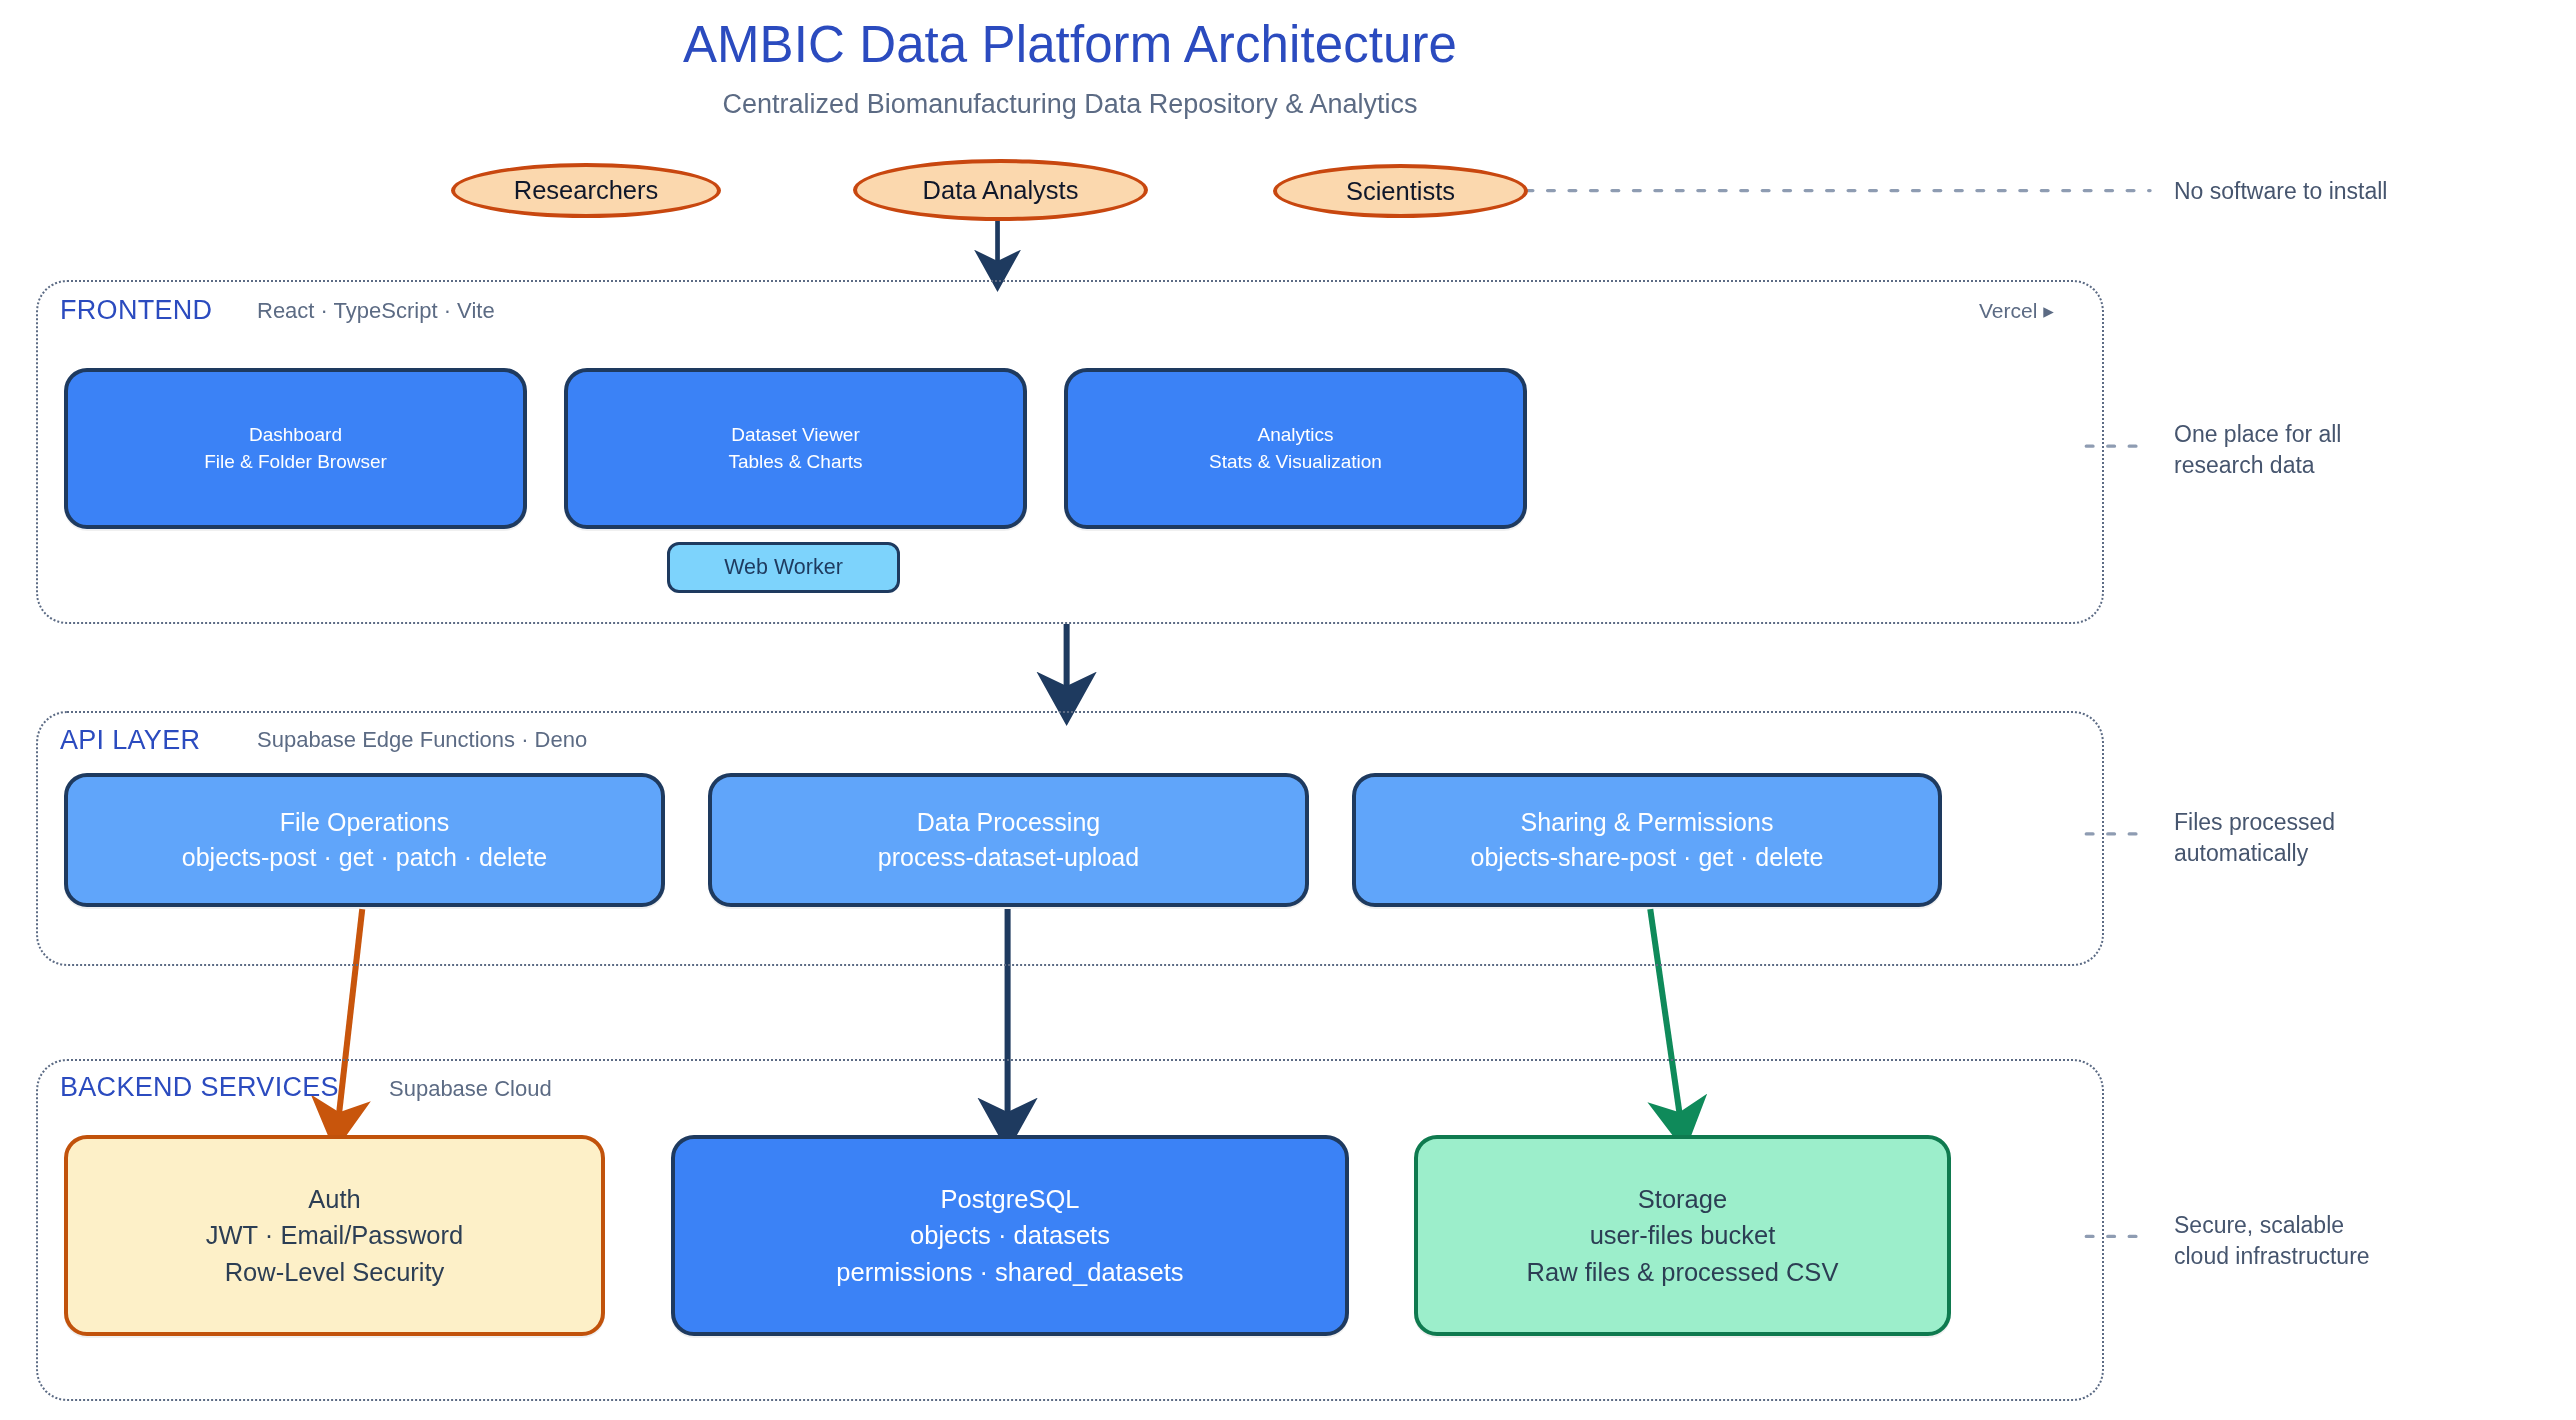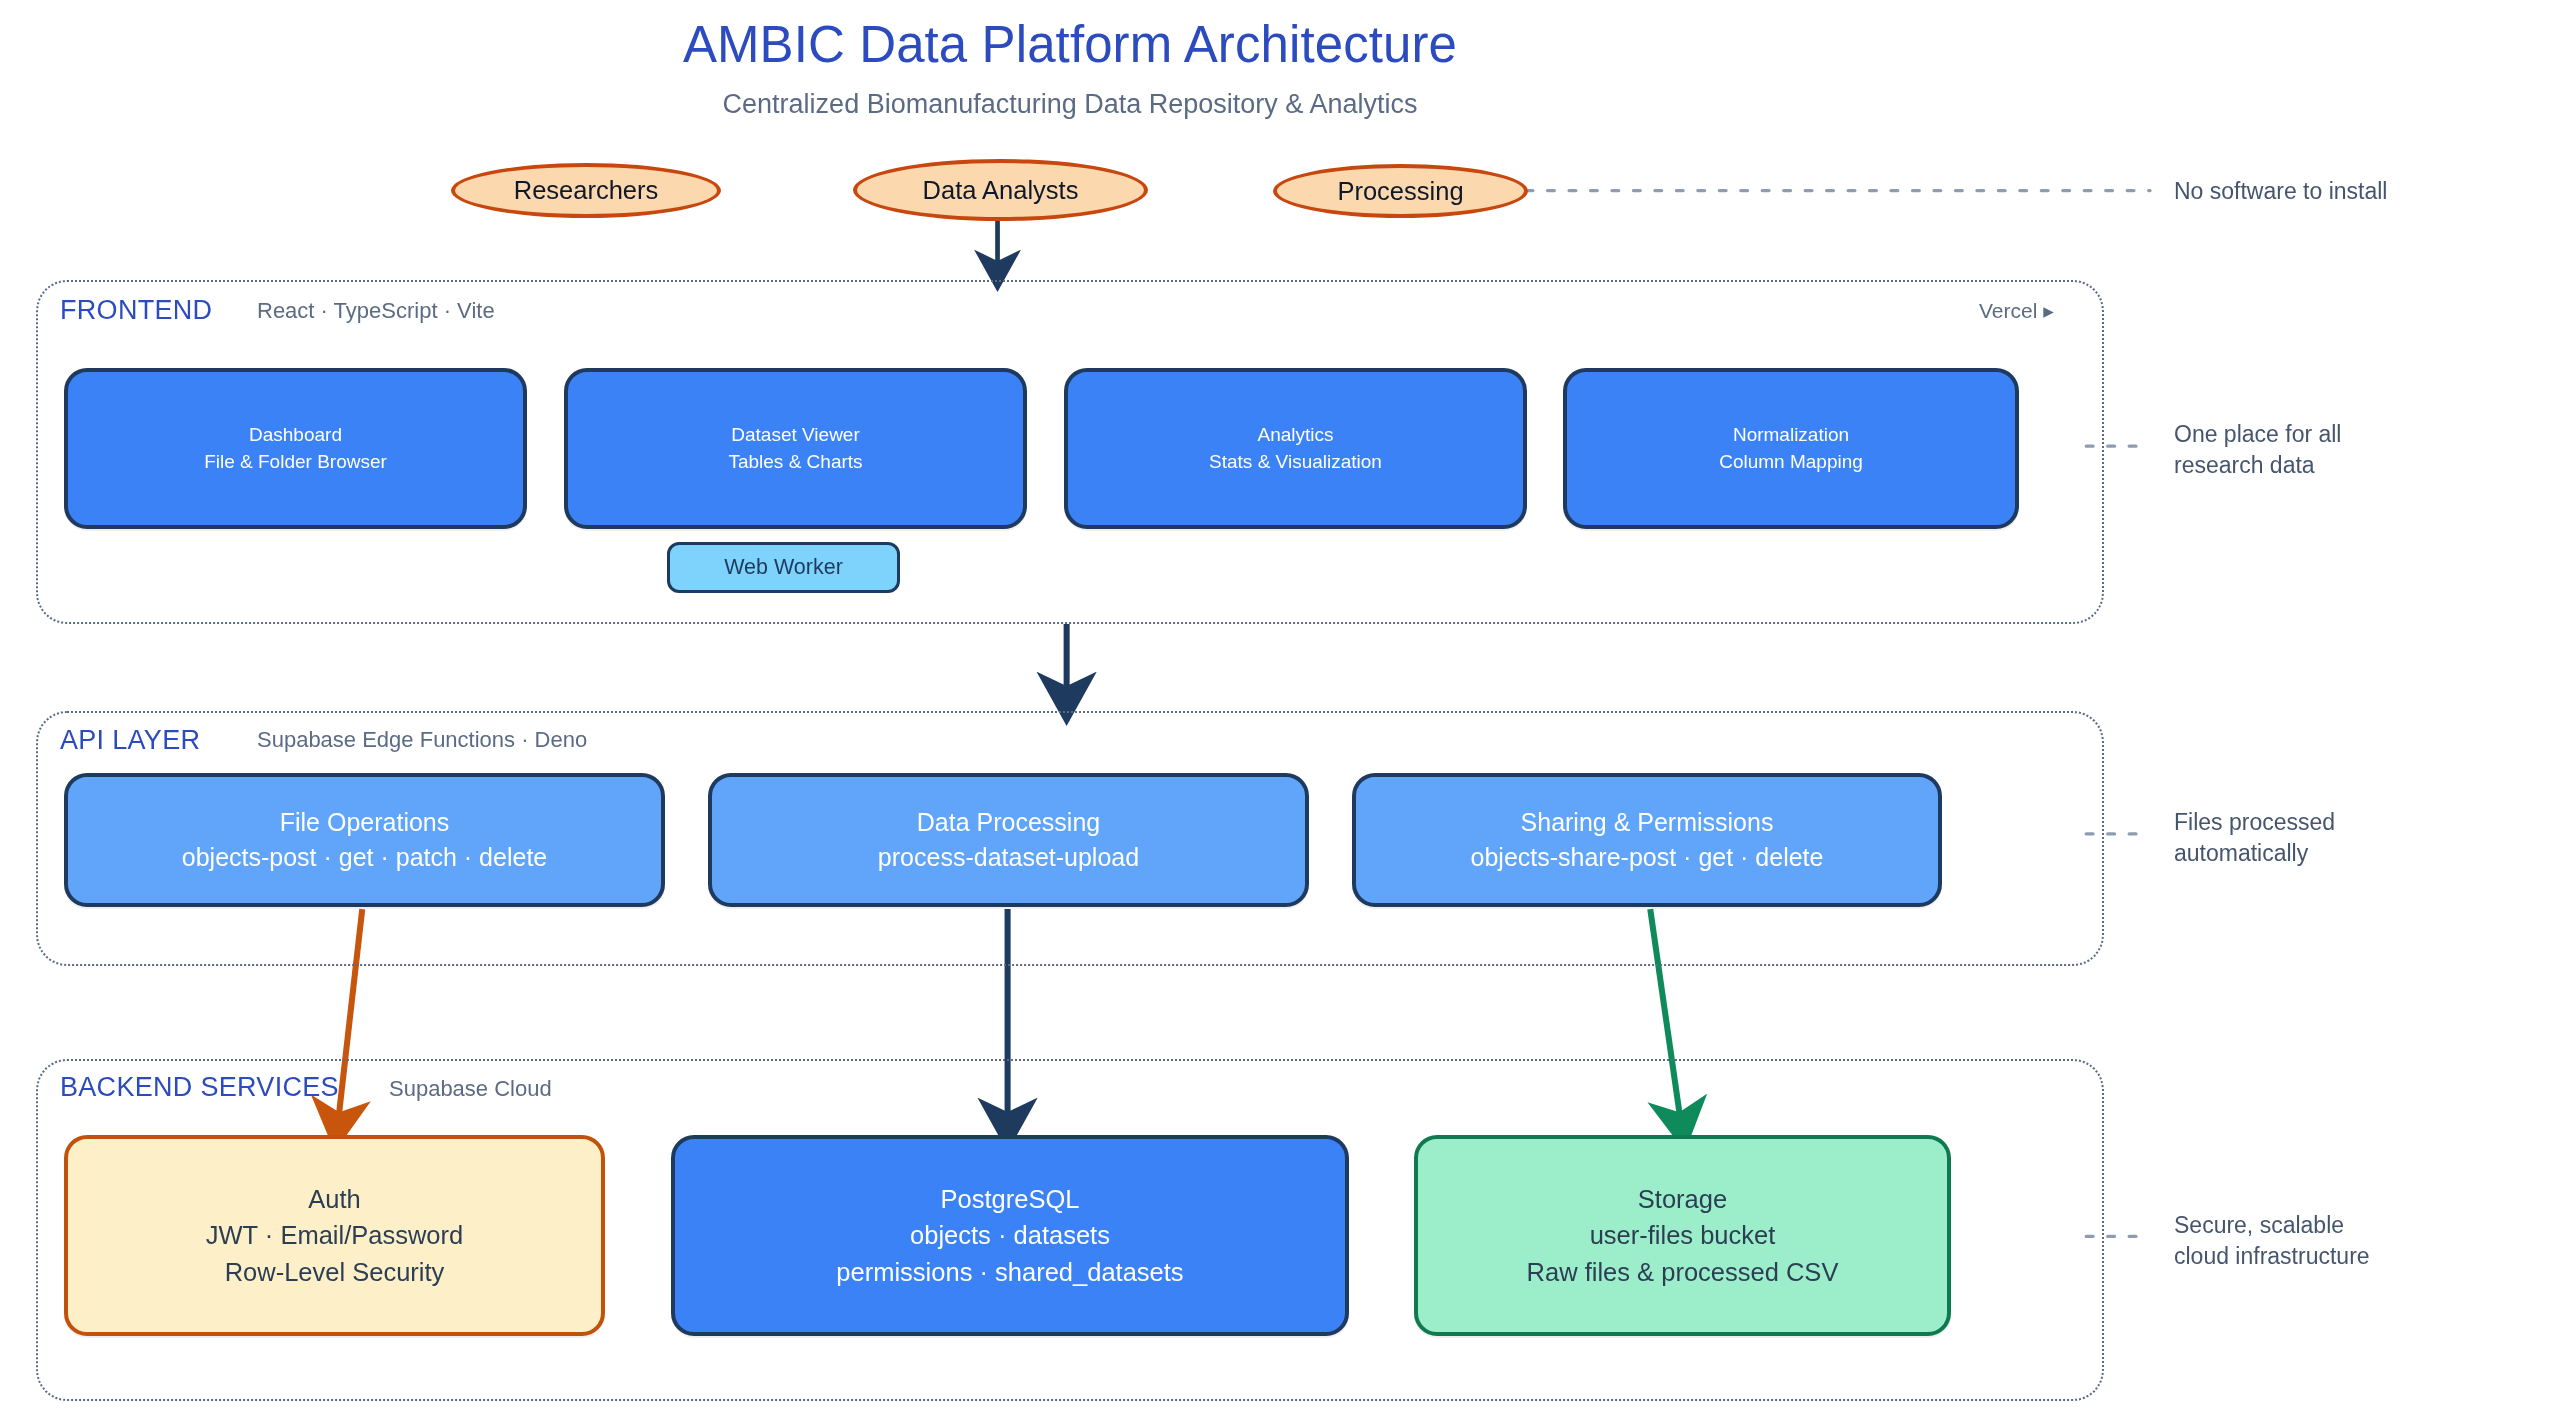--- a/index.html
+++ b/index.html
@@ -145,44 +145,40 @@
   <div class="main-title">AMBIC Data Platform Architecture</div>
   <div class="sub-title">Centralized Biomanufacturing Data Repository &amp; Analytics</div>
 
   <div class="persona" style="left:451px; top:163px; width:270px; height:55px;">
     <span>Researchers</span>
   </div>
   <div class="persona" style="left:853px; top:159px; width:295px; height:62px;">
     <span>Data Analysts</span>
   </div>
   <div class="persona" style="left:1273px; top:164px; width:255px; height:54px;">
-    <span>Processing</span>
+    <span>Scientists</span>
   </div>
 
   <div class="layer" style="left:36px; top:280px; width:2068px; height:344px;"></div>
   <div class="layer-title" style="left:60px; top:295px;">FRONTEND</div>
   <div class="layer-tech" style="left:257px; top:298px;">React · TypeScript · Vite</div>
   <div class="layer-host" style="left:1979px; top:299px;">Vercel ▸</div>
 
   <div class="node frontend" style="left:64px; top:368px; width:463px; height:161px;">
     <span class="ln">Dashboard</span>
     <span class="ln">File &amp; Folder Browser</span>
   </div>
   <div class="node frontend" style="left:564px; top:368px; width:463px; height:161px;">
     <span class="ln">Dataset Viewer</span>
     <span class="ln">Tables &amp; Charts</span>
   </div>
   <div class="node frontend" style="left:1064px; top:368px; width:463px; height:161px;">
     <span class="ln">Analytics</span>
     <span class="ln">Stats &amp; Visualization</span>
   </div>
-  <div class="node frontend" style="left:1563px; top:368px; width:456px; height:161px;">
-    <span class="ln">Normalization</span>
-    <span class="ln">Column Mapping</span>
-  </div>
 
   <div class="worker-chip" style="left:667px; top:542px; width:233px; height:51px;">
     <span>Web Worker</span>
   </div>
 
   <div class="layer" style="left:36px; top:711px; width:2068px; height:255px;"></div>
   <div class="layer-title" style="left:60px; top:725px;">API LAYER</div>
   <div class="layer-tech" style="left:257px; top:727px;">Supabase Edge Functions · Deno</div>
 
   <div class="node api" style="left:64px; top:773px; width:601px; height:134px;">

